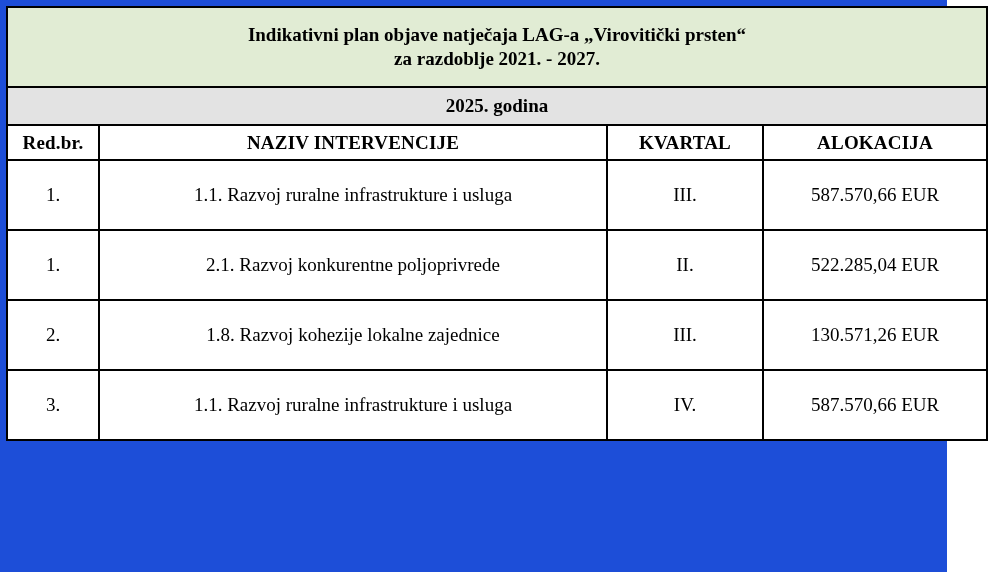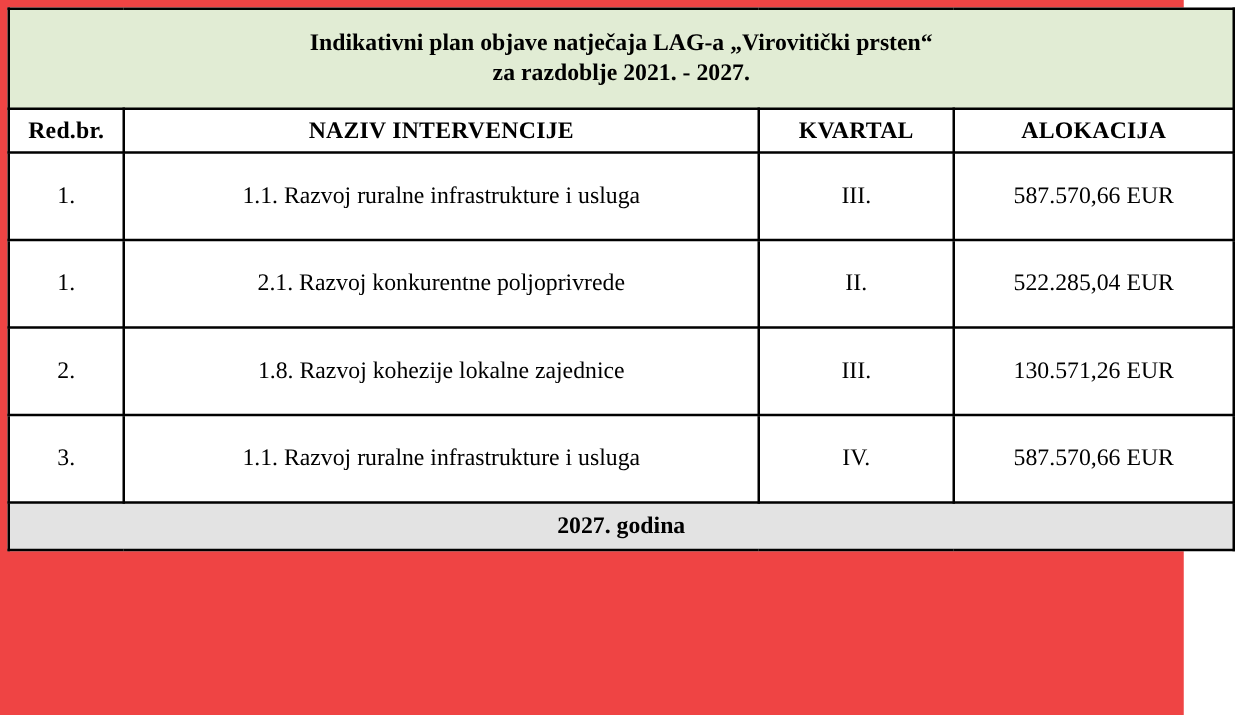--- a/index.html
+++ b/index.html
@@ -12,21 +12,21 @@
     height: 572px;
     font-family: "Liberation Serif", "DejaVu Serif", serif;
     color: #000000;
     overflow: hidden;
   }
 
   .sheet {
     position: relative;
     width: 947px;
     height: 572px;
-    background: #ef4444;
+    background: #1d4ed8;
     text-decoration: underline;
   }
 
   table.plan {
     position: absolute;
     left: 6px;
     top: 6px;
     width: 980px;
     border-collapse: collapse;
     table-layout: fixed;
@@ -106,20 +106,23 @@
     </colgroup>
     <tbody>
 
       <tr>
         <td class="title-cell" colspan="4">
           <span class="title-line">Indikativni plan objave natječaja LAG-a „Virovitički prsten“</span>
           <span class="title-line">za razdoblje 2021. - 2027.</span>
         </td>
       </tr>
 
+      <tr>
+        <td class="year-cell" colspan="4">2025. godina</td>
+      </tr>
 
       <tr class="colhead">
         <td>Red.br.</td>
         <td>NAZIV INTERVENCIJE</td>
         <td>KVARTAL</td>
         <td>ALOKACIJA</td>
       </tr>
 
       <tr class="data-row">
         <td>1.</td>
@@ -143,21 +146,18 @@
         <td>130.571,26 EUR</td>
       </tr>
 
       <tr class="data-row">
         <td>3.</td>
         <td>1.1. Razvoj ruralne infrastrukture i usluga</td>
         <td>IV.</td>
         <td>587.570,66 EUR</td>
       </tr>
 
-      <tr>
-        <td class="year-cell" colspan="4">2027. godina</td>
-      </tr>
 
 
     </tbody>
   </table>
 
 </div>
 
 </body></html>

